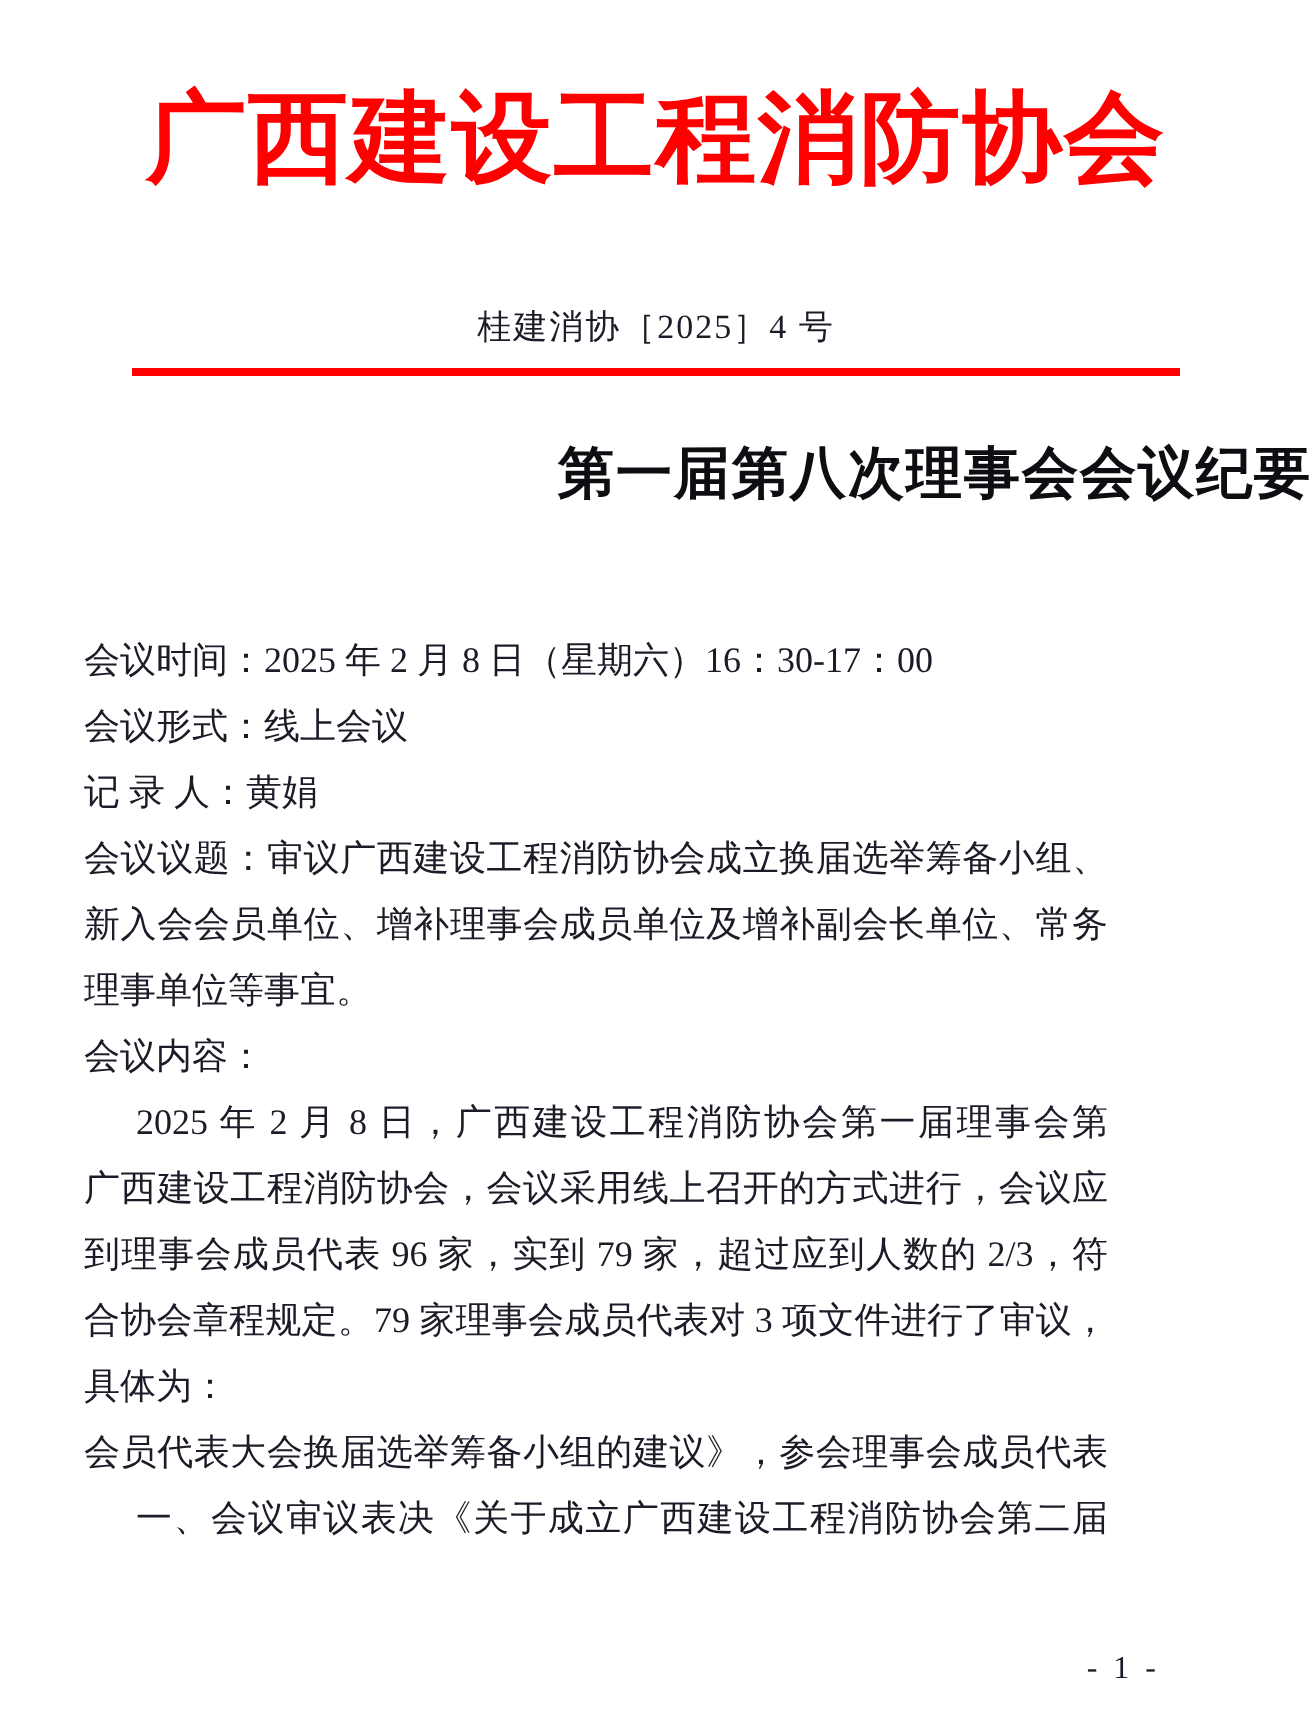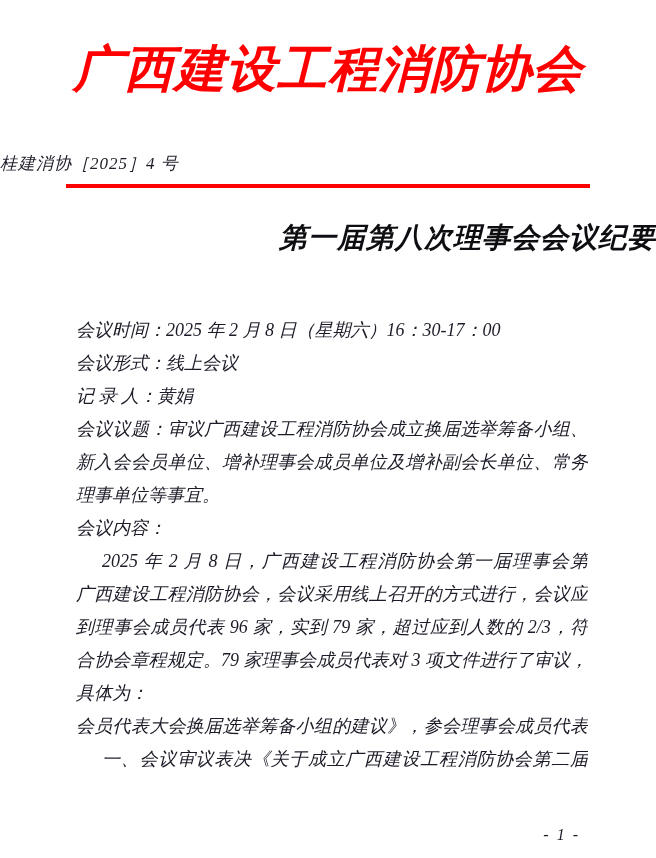--- a/index.html
+++ b/index.html
@@ -1,20 +1,20 @@
 <!DOCTYPE html>
 <html style="--accent-red: #fe0000; --text-color: #1c1c28; --page-bg: #ffffff;"><head>
 <meta charset="utf-8">
 <style>
   :root {
     --accent-red: #fe0000;
     --text-color: #1c1c28;
     --page-bg: #ffffff;
   }
-  * { margin: 0; padding: 0; box-sizing: border-box; font-style: italic; }
+  * { margin: 0; padding: 0; box-sizing: border-box; }
   html, body { background: #fff; }
   body { font-family: "Liberation Serif", "DejaVu Serif", serif; }
 
   .page {
     position: relative;
     width: 656px;
     height: 858px;
     background: var(--page-bg);
     overflow: hidden;
     color: var(--text-color);
@@ -26,20 +26,21 @@
     font-size: 50px;
     line-height: 66px;
     font-weight: bold;
     letter-spacing: 1px;
     color: var(--accent-red);
     white-space: nowrap;
   }
 
   .doc-number {
     margin-top: 52px;
+    text-align: center;
     font-size: 17px;
     line-height: 20px;
     letter-spacing: 1px;
     color: var(--text-color);
   }
 
   .red-rule {
     margin-top: 10px;
     margin-left: 66px;
     width: 524px;
@@ -52,21 +53,21 @@
     text-align: right;
     font-size: 28px;
     line-height: 36px;
     font-weight: bold;
     letter-spacing: 1px;
     color: #0d0d12;
   }
 
   .body-text {
     margin-top: 58px;
-    margin-left: 76px;
+    margin-left: 42px;
     width: 512px;
     font-size: 18px;
     color: var(--text-color);
   }
 
   .line {
     height: 33px;
     line-height: 33px;
     white-space: nowrap;
     overflow: hidden;

